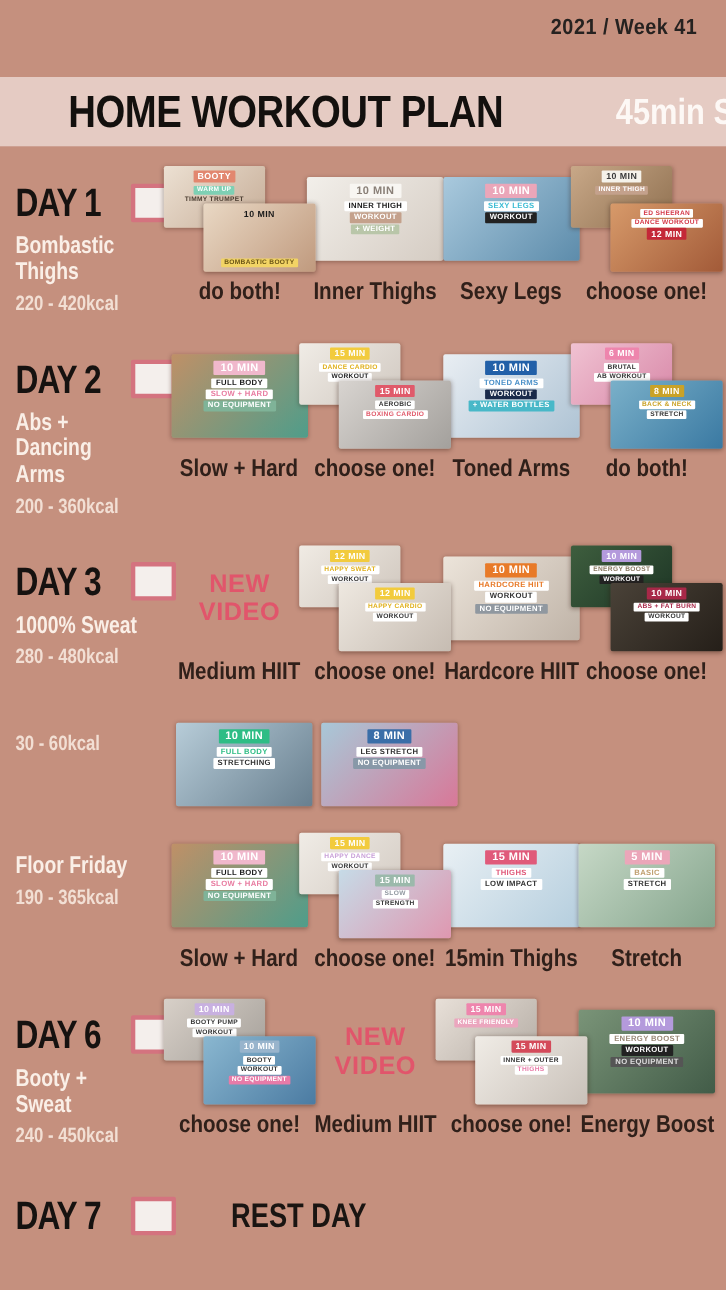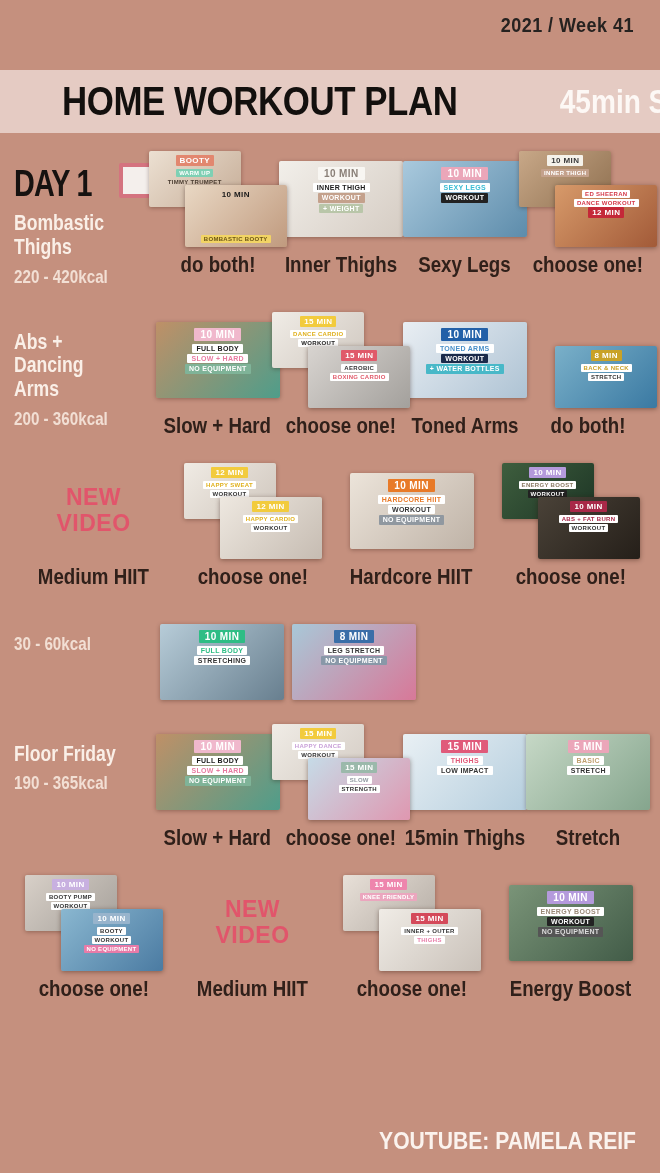--- a/index.html
+++ b/index.html
@@ -19,21 +19,21 @@
   .subtitle{font-size:33px;font-weight:bold;color:#fdf8f5;transform:scaleX(.85);
             transform-origin:right center;white-space:nowrap;}
 
   
   #days{padding:18px 10px 0 14px;}
   .day-row{display:flex;align-items:flex-start;margin-bottom:24px;}
   #days .day-row:nth-child(4){margin-bottom:14px;}
   #days .day-row:nth-child(6){margin-bottom:40px;}
   #days .day-row:nth-child(7){margin-top:10px;}
   .day-info{width:142px;flex:none;padding-top:12px;}
-  .day-head{display:flex;align-items:flex-start;gap:6px;}
+  .day-head{display:flex;align-items:center;gap:6px;}
   .day-label{font-size:36px;font-weight:bold;color:#161210;letter-spacing:-1px;white-space:nowrap;}
   .checkbox{width:33px;height:27px;background:#f4efec;border:4px solid #d4737f;border-radius:2px;
             flex:none;margin-left:2px;}
   .day-name{font-size:22px;font-weight:bold;color:#faefe7;line-height:1.08;margin-top:6px;white-space:pre-line;}
   .day-kcal{font-size:19px;font-weight:bold;color:#f2dfd4;margin-top:7px;white-space:nowrap;}
   .rest-row{align-items:center;}
   .rest-row .day-info{width:auto;padding-top:0;}
   .rest-text{font-size:31px;font-weight:bold;color:#1a1512;margin-left:44px;white-space:nowrap;}
 
   .slots{flex:1;display:flex;min-width:0;}
@@ -150,20 +150,24 @@
                   <div class="t-badge" style="color: rgb(255, 255, 255); background: rgb(196, 40, 56);">12 MIN</div>
                 </div>
               </div>
             </div>
             <div class="caption cond">choose one!</div>
           </div>
         </div>
       </div>
       <div class="day-row">
         <div class="day-info">
+          <div class="day-head">
+            <div class="day-label cond-l">DAY 2</div>
+            <div class="checkbox"></div>
+          </div>
           <div class="day-name cond-l">Abs +
 Dancing Arms</div>
           <div class="day-kcal cond-l">200 - 360kcal</div>
         </div>
         <div class="slots">
           <div class="slot">
             <div class="media">
               <div class="thumb" style="background: linear-gradient(135deg, rgb(191, 144, 103), rgb(79, 157, 138));">
                 <div class="t-badge" style="color: rgb(255, 255, 255); background: rgb(240, 184, 204);">10 MIN</div>
                 <div class="t-lines">
@@ -205,34 +209,49 @@
                   <div class="t-line" style="color: rgb(255, 255, 255); background: rgb(26, 42, 74);">WORKOUT</div>
                   <div class="t-line" style="color: rgb(255, 255, 255); background: rgb(72, 184, 200);">+ WATER BOTTLES</div>
                 </div>
               </div>
             </div>
             <div class="caption cond">Toned Arms</div>
           </div>
           <div class="slot">
             <div class="media">
               <div class="pair">
+                <div class="thumb small back" style="background: linear-gradient(135deg, rgb(240, 194, 210), rgb(216, 136, 168));">
+                  <div class="t-badge" style="color: rgb(255, 255, 255); background: rgb(238, 133, 173);">6 MIN</div>
+                  <div class="t-lines">
+                    <div class="t-line" style="color: rgb(51, 51, 51); background: rgb(255, 255, 255);">BRUTAL</div>
+                    <div class="t-line" style="color: rgb(51, 51, 51); background: rgb(255, 255, 255);">AB WORKOUT</div>
+                  </div>
+                </div>
                 <div class="thumb small front" style="background: linear-gradient(135deg, rgb(122, 176, 201), rgb(58, 121, 162));">
                   <div class="t-badge" style="color: rgb(255, 255, 255); background: rgb(201, 162, 39);">8 MIN</div>
                   <div class="t-lines">
                     <div class="t-line" style="color: rgb(201, 162, 39); background: rgb(255, 255, 255);">BACK &amp; NECK</div>
                     <div class="t-line" style="color: rgb(51, 51, 51); background: rgb(255, 255, 255);">STRETCH</div>
                   </div>
                 </div>
               </div>
             </div>
             <div class="caption cond">do both!</div>
           </div>
         </div>
       </div>
       <div class="day-row">
+        <div class="day-info">
+          <div class="day-head">
+            <div class="day-label cond-l">DAY 3</div>
+            <div class="checkbox"></div>
+          </div>
+          <div class="day-name cond-l">1000% Sweat</div>
+          <div class="day-kcal cond-l">280 - 480kcal</div>
+        </div>
         <div class="slots">
           <div class="slot">
             <div class="media">
               <div class="newvideo">NEW
 VIDEO</div>
             </div>
             <div class="caption cond">Medium HIIT</div>
           </div>
           <div class="slot">
             <div class="media">
@@ -380,20 +399,28 @@
                   <div class="t-line" style="color: rgb(192, 160, 112); background: rgb(255, 255, 255);">BASIC</div>
                   <div class="t-line" style="color: rgb(51, 51, 51); background: rgb(255, 255, 255);">STRETCH</div>
                 </div>
               </div>
             </div>
             <div class="caption cond">Stretch</div>
           </div>
         </div>
       </div>
       <div class="day-row">
+        <div class="day-info">
+          <div class="day-head">
+            <div class="day-label cond-l">DAY 6</div>
+            <div class="checkbox"></div>
+          </div>
+          <div class="day-name cond-l">Booty + Sweat</div>
+          <div class="day-kcal cond-l">240 - 450kcal</div>
+        </div>
         <div class="slots">
           <div class="slot">
             <div class="media">
               <div class="pair">
                 <div class="thumb small back" style="background: linear-gradient(135deg, rgb(216, 208, 200), rgb(165, 160, 154));">
                   <div class="t-badge" style="color: rgb(255, 255, 255); background: rgb(200, 176, 224);">10 MIN</div>
                   <div class="t-lines">
                     <div class="t-line" style="color: rgb(51, 51, 51); background: rgb(255, 255, 255);">BOOTY PUMP</div>
                     <div class="t-line" style="color: rgb(51, 51, 51); background: rgb(255, 255, 255);">WORKOUT</div>
                   </div>
@@ -445,17 +472,23 @@
                   <div class="t-line" style="color: rgb(154, 138, 120); background: rgb(255, 255, 255);">ENERGY BOOST</div>
                   <div class="t-line" style="color: rgb(255, 255, 255); background: rgb(34, 34, 34);">WORKOUT</div>
                   <div class="t-line" style="color: rgb(221, 221, 221); background: rgb(85, 85, 85);">NO EQUIPMENT</div>
                 </div>
               </div>
             </div>
             <div class="caption cond">Energy Boost</div>
           </div>
         </div>
       </div>
+      <div class="day-row rest-row">
+        <div class="day-info">
+          <div class="day-head">
+            <div class="day-label cond-l">DAY 7</div>
+            <div class="checkbox"></div>
+            <div class="rest-text cond-l">REST DAY</div>
+          </div>
+        </div>
+      </div>
     </div>
-  <div class="footer">
-    <span class="credit">YOUTUBE: PAMELA REIF</span>
-  </div>
 </div>
 
 </body></html>

